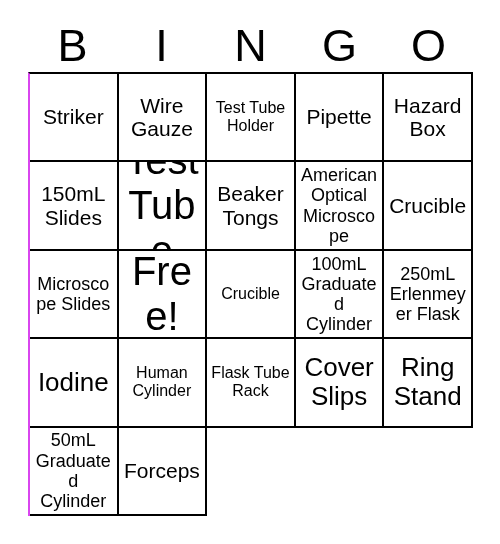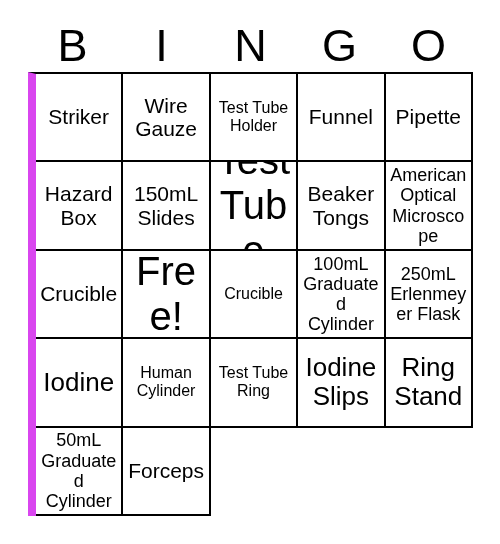--- a/index.html
+++ b/index.html
@@ -40,21 +40,21 @@
     color: #000000;
   }
   #grid {
     position: absolute;
     left: 28px;
     top: 72px;
     width: 445px;
     height: 444px;
     box-sizing: border-box;
     border-top: 2px solid #000000;
-    border-left: 8px solid #d946ef;
+    border-left: 2px solid #d946ef;
     display: grid;
     grid-template-columns: repeat(5, 1fr);
     grid-template-rows: repeat(5, 1fr);
   }
   .cell {
     box-sizing: border-box;
     border-right: 2px solid #000000;
     border-bottom: 2px solid #000000;
     display: flex;
     align-items: center;
@@ -103,23 +103,20 @@
       <div class="cell">
         <span class="cell-text fs-md">Striker</span>
       </div>
       <div class="cell">
         <span class="cell-text fs-md">Wire Gauze</span>
       </div>
       <div class="cell">
         <span class="cell-text fs-sm">Test Tube Holder</span>
       </div>
       <div class="cell">
-        <span class="cell-text fs-md">Funnel</span>
-      </div>
-      <div class="cell">
         <span class="cell-text fs-md">Pipette</span>
       </div>
       <div class="cell">
         <span class="cell-text fs-md">Hazard Box</span>
       </div>
       <div class="cell">
         <span class="cell-text fs-md">150mL Slides</span>
       </div>
       <div class="cell">
         <span class="cell-text fs-xl">Test Tube</span>
@@ -127,42 +124,45 @@
       <div class="cell">
         <span class="cell-text fs-md">Beaker Tongs</span>
       </div>
       <div class="cell">
         <span class="cell-text fs-xs">American Optical Microscope</span>
       </div>
       <div class="cell">
         <span class="cell-text fs-md">Crucible</span>
       </div>
       <div class="cell">
+        <span class="cell-text fs-xs">Microscope Slides</span>
+      </div>
+      <div class="cell">
         <span class="cell-text fs-xl">Free!</span>
       </div>
       <div class="cell">
         <span class="cell-text fs-sm">Crucible</span>
       </div>
       <div class="cell">
         <span class="cell-text fs-xs">100mL Graduated Cylinder</span>
       </div>
       <div class="cell">
         <span class="cell-text fs-xs">250mL Erlenmeyer Flask</span>
       </div>
       <div class="cell">
         <span class="cell-text fs-lg">Iodine</span>
       </div>
       <div class="cell">
         <span class="cell-text fs-sm">Human Cylinder</span>
       </div>
       <div class="cell">
-        <span class="cell-text fs-sm">Test Tube Ring</span>
+        <span class="cell-text fs-sm">Flask Tube Rack</span>
       </div>
       <div class="cell">
-        <span class="cell-text fs-lg">Iodine Slips</span>
+        <span class="cell-text fs-lg">Cover Slips</span>
       </div>
       <div class="cell">
         <span class="cell-text fs-lg">Ring Stand</span>
       </div>
       <div class="cell">
         <span class="cell-text fs-xs">50mL Graduated Cylinder</span>
       </div>
       <div class="cell">
         <span class="cell-text fs-md">Forceps</span>
       </div>

